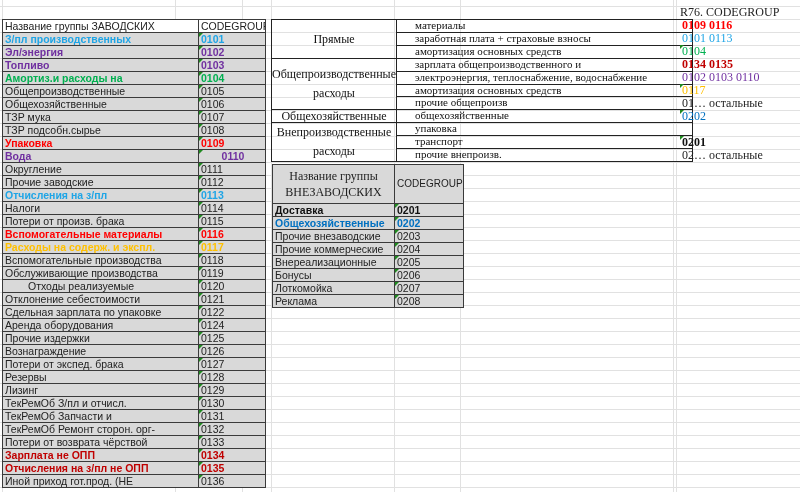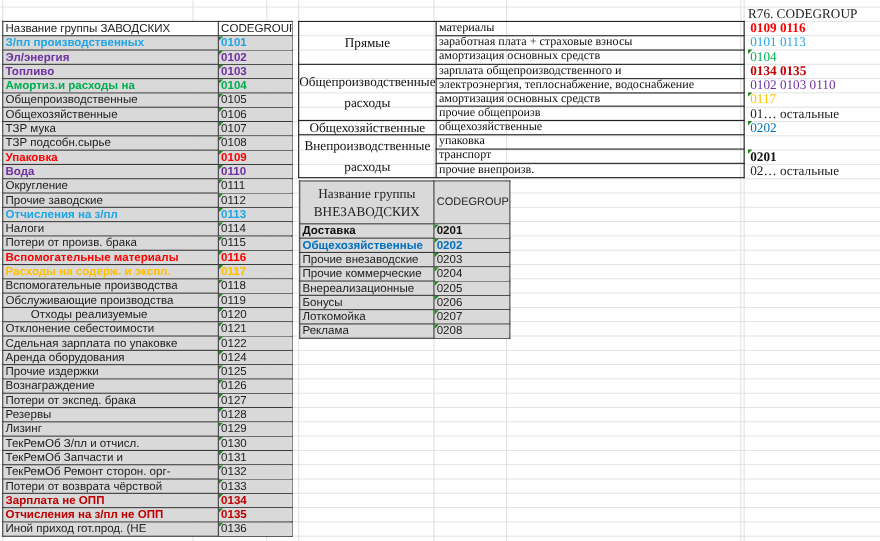--- a/index.html
+++ b/index.html
@@ -26,21 +26,21 @@
   .ltable tr.hdr td { background:#ffffff; }
   .tri::before {
     content:""; position:absolute; left:0; top:0;
     border-top:4px solid #1f8a1f; border-right:4px solid transparent;
   }
   .bold { font-weight:bold; }
 
   
   .mtable { position:absolute; left:271px; top:19px; border-collapse:collapse; }
   .mtable td {
-    border:1px solid #222; padding:0 0 0 2px; height:11.8px;
+    border:1px solid #222; padding:0 0 0 18px; height:11.8px;
     font-family:"Liberation Serif", serif; font-size:11px; line-height:11.8px;
     white-space:nowrap; color:#111;
   }
   .mtable td.grp { width:120px; text-align:center; font-size:12px; line-height:19px; white-space:normal; padding:0; border:1.5px solid #222; }
   .mtable td.item { width:277px; max-width:277px; overflow:hidden; }
 
   
   .rcol { position:absolute; left:678px; top:6px; width:122px; }
   .rcol div {
     height:13px; line-height:13px; font-family:"Liberation Serif", serif;
@@ -110,21 +110,21 @@
       <tr>
         <td class="name" style="color: rgb(34, 34, 34);">ТЗР подсобн.сырье</td>
         <td class="code tri" style="color: rgb(34, 34, 34);">0108</td>
       </tr>
       <tr>
         <td class="name bold" style="color: rgb(255, 0, 0);">Упаковка</td>
         <td class="code tri bold" style="color: rgb(255, 0, 0);">0109</td>
       </tr>
       <tr>
         <td class="name bold" style="color: rgb(112, 48, 160);">Вода</td>
-        <td class="code tri bold" style="color: rgb(112, 48, 160);">0110</td>
+        <td class="code tri bold" style="color: rgb(112, 48, 160); text-align: center;">0110</td>
       </tr>
       <tr>
         <td class="name" style="color: rgb(34, 34, 34);">Округление</td>
         <td class="code tri" style="color: rgb(34, 34, 34);">0111</td>
       </tr>
       <tr>
         <td class="name" style="color: rgb(34, 34, 34);">Прочие заводские</td>
         <td class="code tri" style="color: rgb(34, 34, 34);">0112</td>
       </tr>
       <tr>

